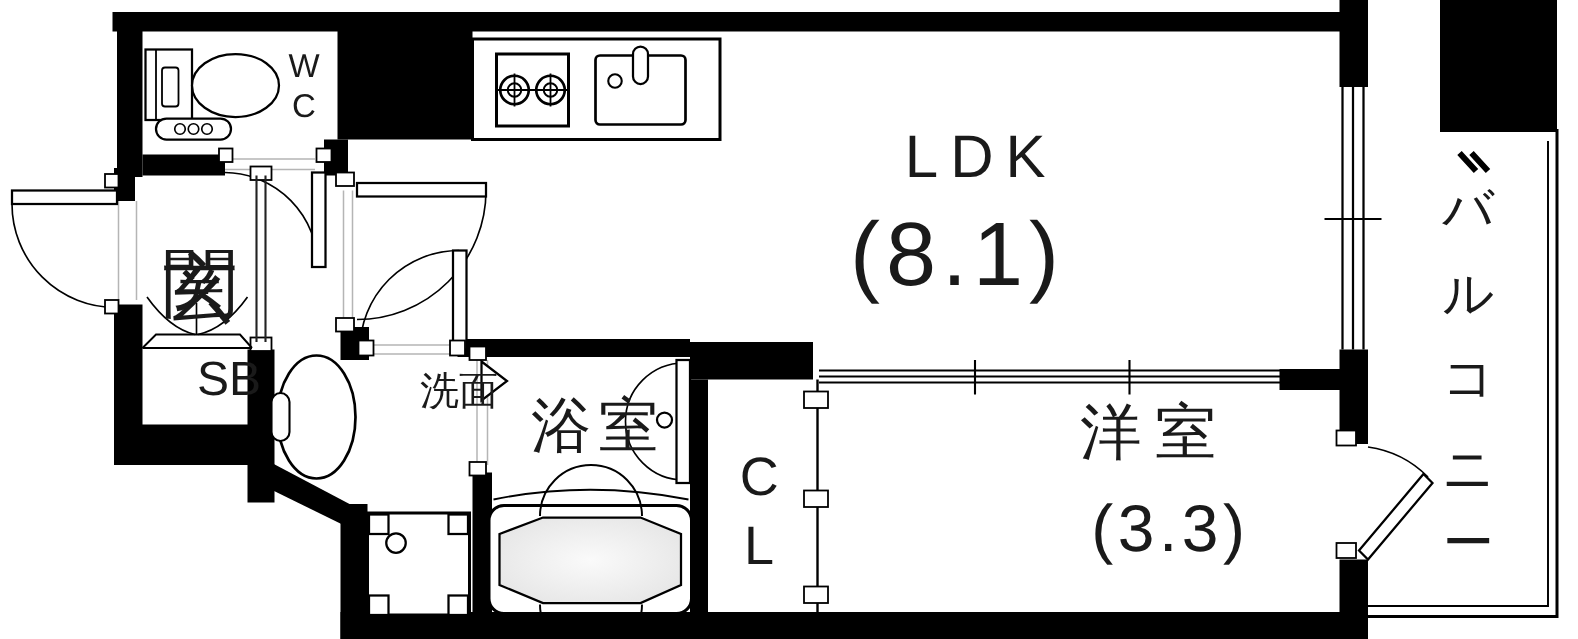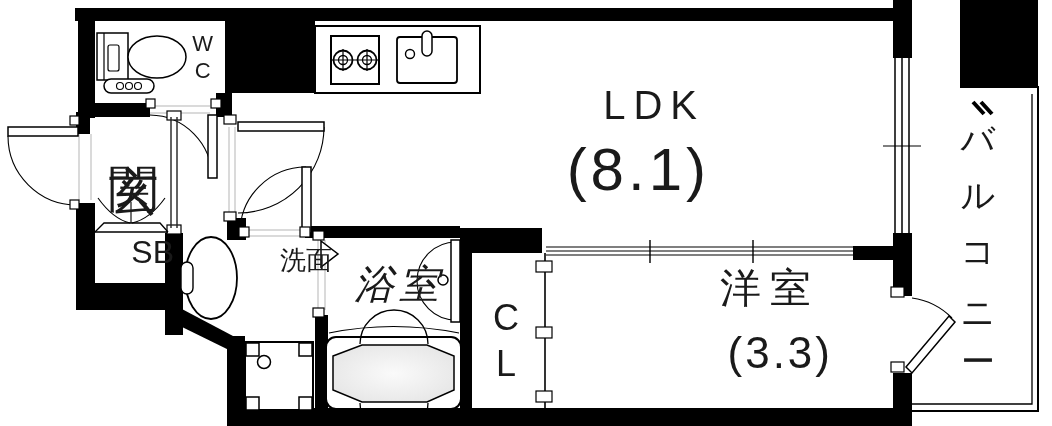--- a/index.html
+++ b/index.html
@@ -8,21 +8,21 @@
     font-family:"Liberation Sans",sans-serif;color:#111;
   }
   .plan svg{position:absolute;left:0;top:0;}
   .label{position:absolute;color:#1a1a1a;white-space:pre;line-height:1.1;}
   .center{text-align:right;}
   .v{writing-mode:vertical-rl;text-orientation:upright;}
   .lbl-wc{left:190px;top:31px;font-size:22px;letter-spacing:2px;}
   .lbl-genkan{left:106px;top:124px;font-size:50px;letter-spacing:3px;}
   .lbl-sb{left:92px;top:235px;width:82px;font-size:32px;}
   .lbl-senmen{left:228px;top:245px;width:104px;font-size:26px;line-height:31px;}
-  .lbl-bath{left:332px;top:262px;width:112px;font-size:40px;letter-spacing:5px;font-style:italic;}
+  .lbl-bath{left:332px;top:262px;width:112px;font-size:40px;letter-spacing:5px;}
   .lbl-cl{left:486px;top:297px;font-size:36px;letter-spacing:5px;}
   .lbl-ldk{left:505px;top:83px;width:200px;font-size:40px;letter-spacing:8px;}
   .lbl-ldk-size{left:500px;top:137px;width:210px;font-size:60px;letter-spacing:4px;}
   .lbl-yoshitsu{left:595px;top:266px;width:225px;font-size:41px;letter-spacing:9px;}
   .lbl-yoshitsu-size{left:608px;top:329px;width:225px;font-size:44px;letter-spacing:3px;}
   .lbl-balcony{left:959px;top:101px;font-size:34px;letter-spacing:22px;}
 </style>
 </head>
 <body>
 

